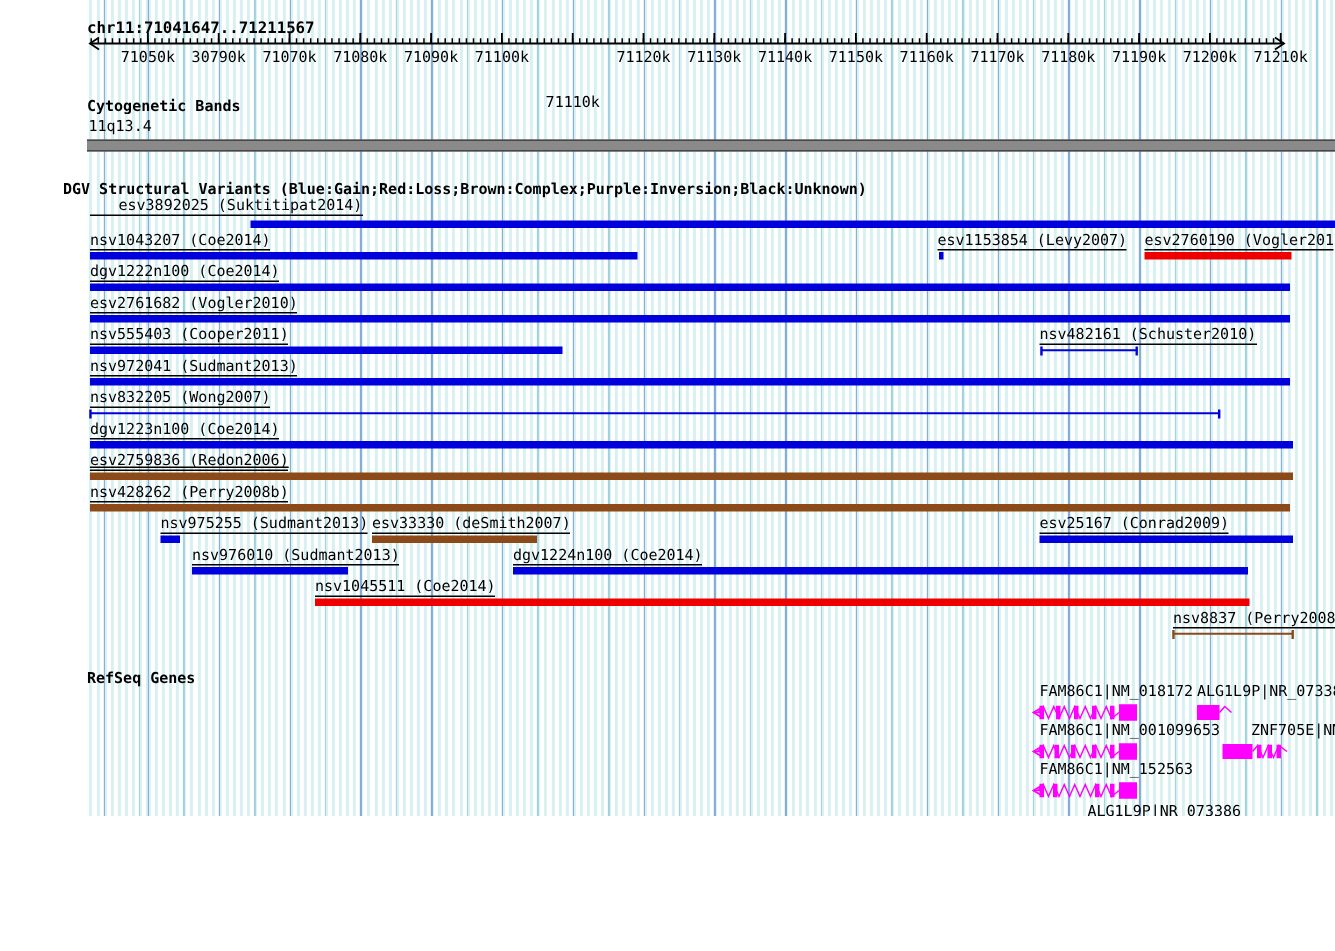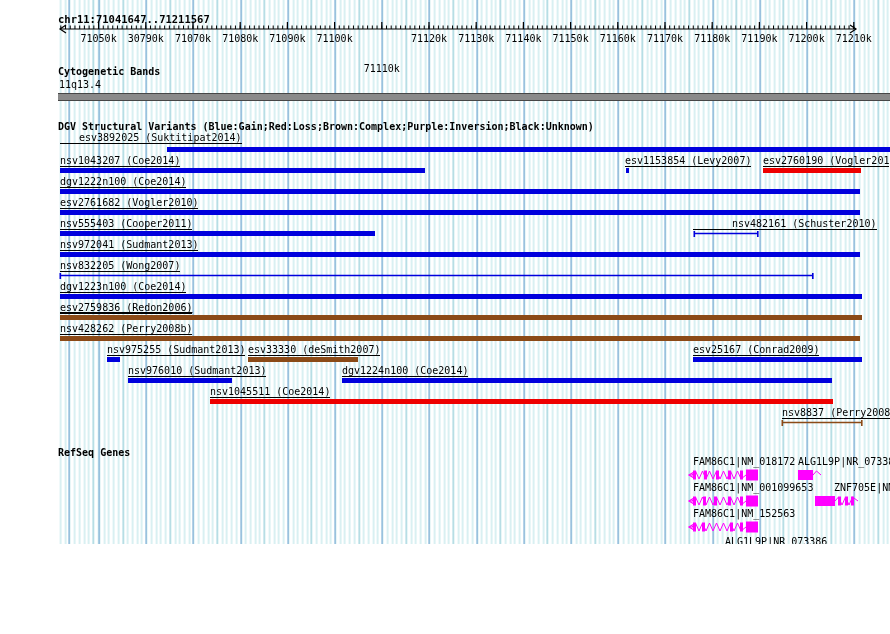--- a/index.html
+++ b/index.html
@@ -298,21 +298,21 @@
       <rect x="732" y="572" width="3" height="10" fill="#ff00ff"></rect>
       <rect x="767" y="572" width="3" height="10" fill="#ff00ff"></rect>
       <rect x="787" y="572" width="3" height="10" fill="#ff00ff"></rect>
       <rect x="814" y="571" width="6" height="12" fill="#ff00ff"></rect>
     </svg>
 
   <div class="hdr" style="left:58px;top:66px;">Cytogenetic Bands</div>
   <div class="lbl" style="left:59px;top:79px;">11q13.4</div>
   <div class="cytoband-bar"></div>
 
-  <div class="hdr" style="left:58px;top:121px;">DGV Structural Variants (Blue:Gain;Red:Loss;Brown:Complex;Purple:Inversion;Black:Unknown)</div>
+  <div class="hdr" style="left:42px;top:121px;">DGV Structural Variants (Blue:Gain;Red:Loss;Brown:Complex;Purple:Inversion;Black:Unknown)</div>
 
   <div class="hdr" style="left:58px;top:447px;">RefSeq Genes</div>
 <div class="tick-lbl" style="left: 78.6px; top: 33px;">71050k</div>
     <div class="tick-lbl" style="left: 125.8px; top: 33px;">30790k</div>
     <div class="tick-lbl" style="left: 173px; top: 33px;">71070k</div>
     <div class="tick-lbl" style="left: 220.2px; top: 33px;">71080k</div>
     <div class="tick-lbl" style="left: 267.4px; top: 33px;">71090k</div>
     <div class="tick-lbl" style="left: 314.6px; top: 33px;">71100k</div>
     <div class="tick-lbl" style="left: 361.8px; top: 33px; margin-top: 30px;">71110k</div>
     <div class="tick-lbl" style="left: 409px; top: 33px;">71120k</div>
@@ -325,21 +325,21 @@
     <div class="tick-lbl" style="left: 739.4px; top: 33px;">71190k</div>
     <div class="tick-lbl" style="left: 786.6px; top: 33px;">71200k</div>
     <div class="tick-lbl" style="left: 833.8px; top: 33px;">71210k</div>
     <div class="lbl var-lbl" style="left: 60px; top: 132px; padding-left: 19px;">esv3892025 (Suktitipat2014)</div>
     <div class="lbl var-lbl" style="left: 60px; top: 155px;">nsv1043207 (Coe2014)</div>
     <div class="lbl var-lbl" style="left: 625px; top: 155px;">esv1153854 (Levy2007)</div>
     <div class="lbl var-lbl" style="left: 763px; top: 155px;">esv2760190 (Vogler201</div>
     <div class="lbl var-lbl" style="left: 60px; top: 176px;">dgv1222n100 (Coe2014)</div>
     <div class="lbl var-lbl" style="left: 60px; top: 197px;">esv2761682 (Vogler2010)</div>
     <div class="lbl var-lbl" style="left: 60px; top: 218px;">nsv555403 (Cooper2011)</div>
-    <div class="lbl var-lbl" style="left: 693px; top: 218px; padding-left: 39px;">nsv482161 (Schuster2010)</div>
+    <div class="lbl var-lbl" style="left: 693px; top: 218px;">nsv482161 (Schuster2010)</div>
     <div class="lbl var-lbl" style="left: 60px; top: 239px;">nsv972041 (Sudmant2013)</div>
     <div class="lbl var-lbl" style="left: 60px; top: 260px;">nsv832205 (Wong2007)</div>
     <div class="lbl var-lbl" style="left: 60px; top: 281px;">dgv1223n100 (Coe2014)</div>
     <div class="lbl var-lbl" style="left: 60px; top: 302px; text-decoration: underline;">esv2759836 (Redon2006)</div>
     <div class="lbl var-lbl" style="left: 60px; top: 323px;">nsv428262 (Perry2008b)</div>
     <div class="lbl var-lbl" style="left: 107px; top: 344px;">nsv975255 (Sudmant2013)</div>
     <div class="lbl var-lbl" style="left: 248px; top: 344px;">esv33330 (deSmith2007)</div>
     <div class="lbl var-lbl" style="left: 693px; top: 344px;">esv25167 (Conrad2009)</div>
     <div class="lbl var-lbl" style="left: 128px; top: 365px;">nsv976010 (Sudmant2013)</div>
     <div class="lbl var-lbl" style="left: 342px; top: 365px;">dgv1224n100 (Coe2014)</div>

